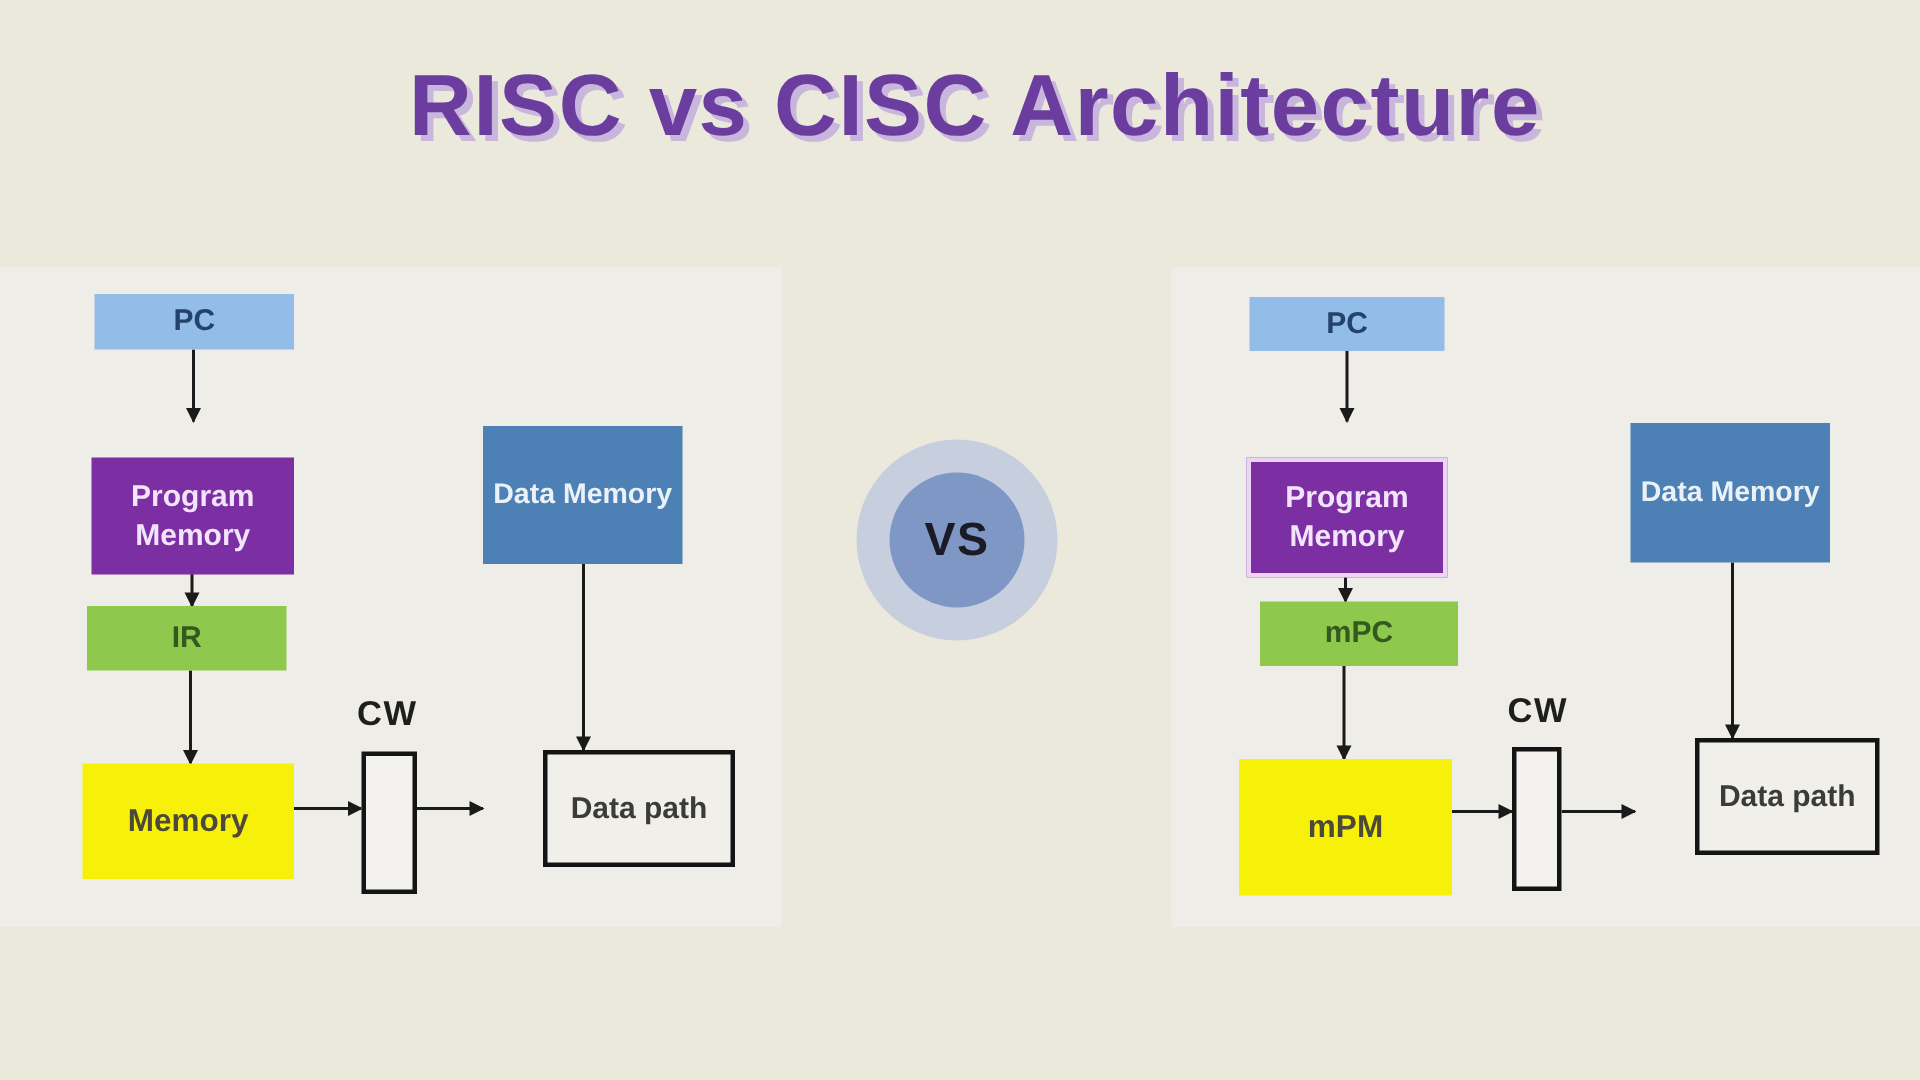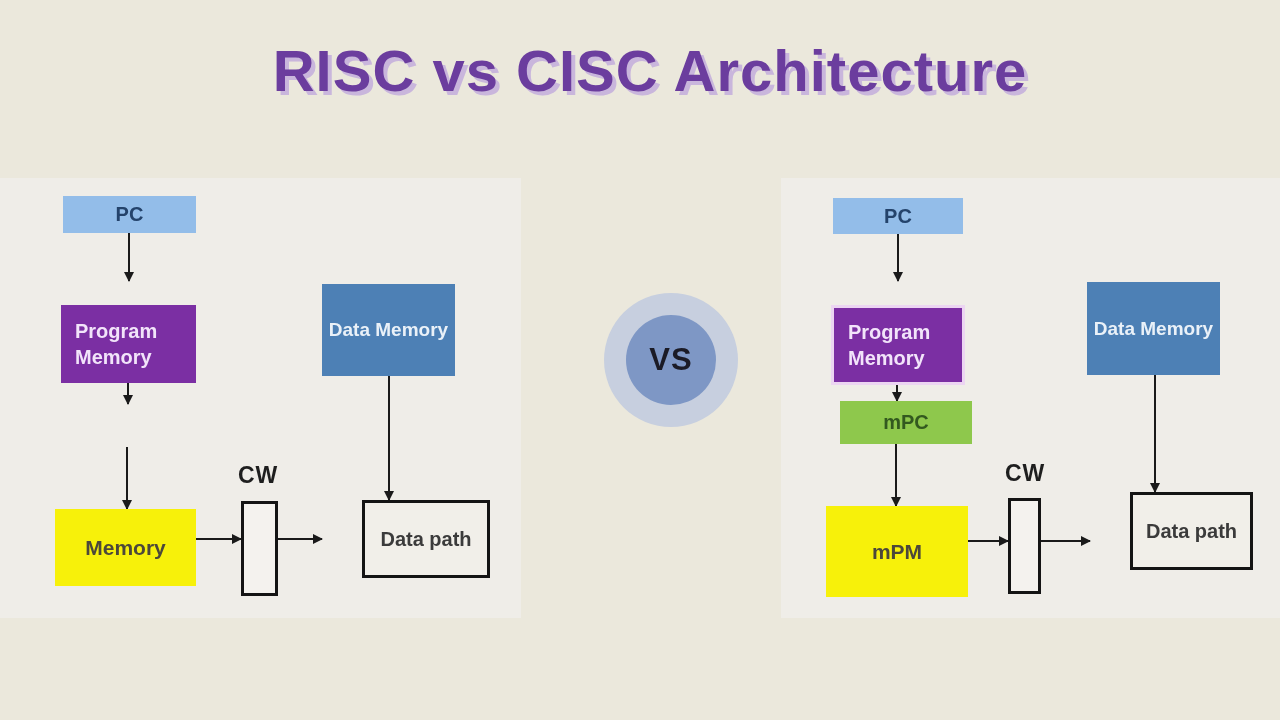--- a/index.html
+++ b/index.html
@@ -19,21 +19,21 @@
     line-height:74px;text-align:center;font-size:58px;font-weight:bold;letter-spacing:1px;
     color:var(--title);text-shadow:4px 4px 0 var(--title-shadow);
   }
 
   .panel{position:absolute;background:var(--panel);}
   .panel-left{left:0;top:178px;width:521px;height:440px;}
   .panel-right{left:781px;top:178px;width:499px;height:440px;}
 
   .box{
     position:absolute;display:flex;align-items:center;justify-content:center;
-    box-sizing:border-box;font-weight:bold;z-index:2;
+    text-align:center;box-sizing:border-box;font-weight:bold;z-index:2;
   }
   .pc{background:var(--pc-fill);color:#24436b;font-size:20px;}
   .pm{background:var(--program-memory-fill);color:#f2e4fa;font-size:20px;line-height:1.3;padding:0 14px;margin-top:24px;}
   .pm-right{border:3px solid #ecd5f2;}
   .green{background:var(--green-fill);color:#33591f;font-size:20px;}
   .yellow{background:var(--yellow-fill);color:#4c483a;font-size:21px;}
   .datamem{background:var(--data-memory-fill);color:#eaf1f8;font-size:19px;}
   .outline{background:#f1efe9;border:3px solid #141414;color:#3b3b3b;font-size:20px;font-weight:600;margin-left:40px;}
   .cwbox{background:#f4f2ee;border:3px solid #141414;}
   .cwlabel{position:absolute;z-index:2;color:#1e1e1e;font-size:23px;font-weight:bold;letter-spacing:1px;}
@@ -45,21 +45,21 @@
     border-top:10px solid var(--arrow);
   }
   .arrow-h{position:absolute;height:2px;background:var(--arrow);z-index:1;}
   .arrow-h::after{
     content:'';position:absolute;right:-1px;top:50%;transform:translateY(-50%);
     border-top:5px solid transparent;border-bottom:5px solid transparent;
     border-left:10px solid var(--arrow);
   }
 
   .vs-outer{
-    position:absolute;left:604px;top:293px;width:134px;height:134px;border-radius:50%;
+    position:absolute;left:571px;top:293px;width:134px;height:134px;border-radius:50%;
     background:var(--vs-outer);display:flex;align-items:center;justify-content:center;z-index:2;
   }
   .vs-inner{
     width:90px;height:90px;border-radius:50%;background:var(--vs-inner);
     display:flex;align-items:center;justify-content:center;
   }
   .vs-inner span{font-size:31px;font-weight:bold;color:#1b1b26;letter-spacing:1px;}
 </style>
 </head>
 <body>
@@ -70,20 +70,21 @@
 
   <section class="panel panel-left"></section>
   <section class="panel panel-right"></section>
 
   <div class="box pc" style="left:63px;top:196px;width:133px;height:37px">PC</div>
   <div class="arrow-v" style="left:128px;top:233px;height:48px"></div>
 
   <div class="box pm" style="left:61px;top:281px;width:135px;height:78px">Program Memory</div>
   <div class="arrow-v" style="left:127px;top:359px;height:45px"></div>
 
+  <div class="box green" style="left:58px;top:404px;width:133px;height:43px">IR</div>
   <div class="arrow-v" style="left:126px;top:447px;height:62px"></div>
 
   <div class="box yellow" style="left:55px;top:509px;width:141px;height:77px">Memory</div>
 
   <div class="cwlabel" style="left:238px;top:462px">CW</div>
   <div class="box cwbox" style="left:241px;top:501px;width:37px;height:95px"></div>
 
   <div class="arrow-h" style="left:196px;top:538px;width:45px"></div>
   <div class="arrow-h" style="left:278px;top:538px;width:44px"></div>
 

